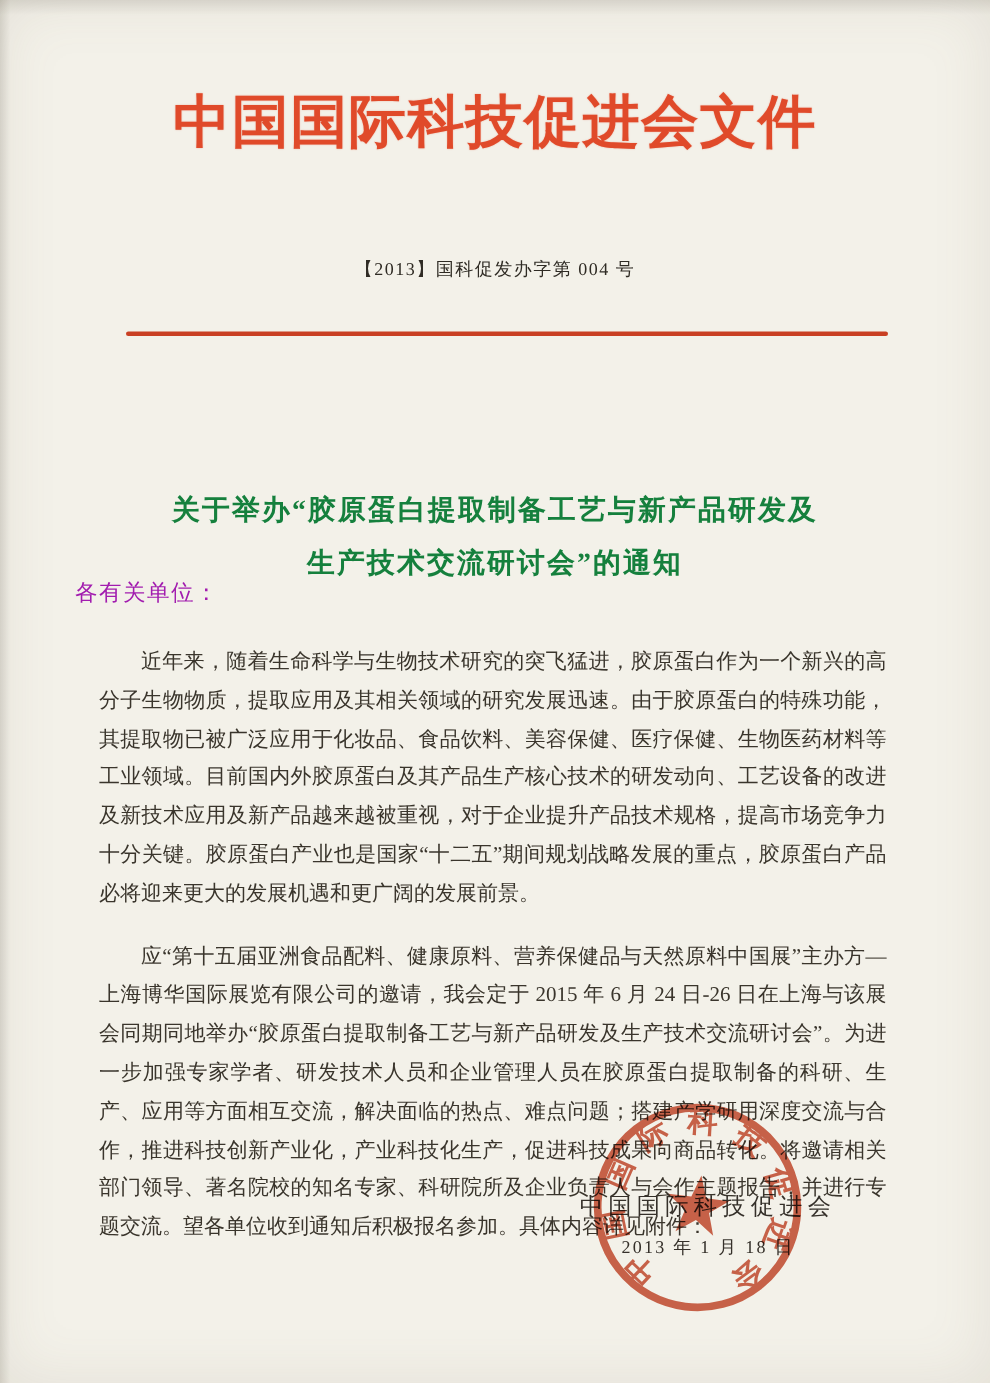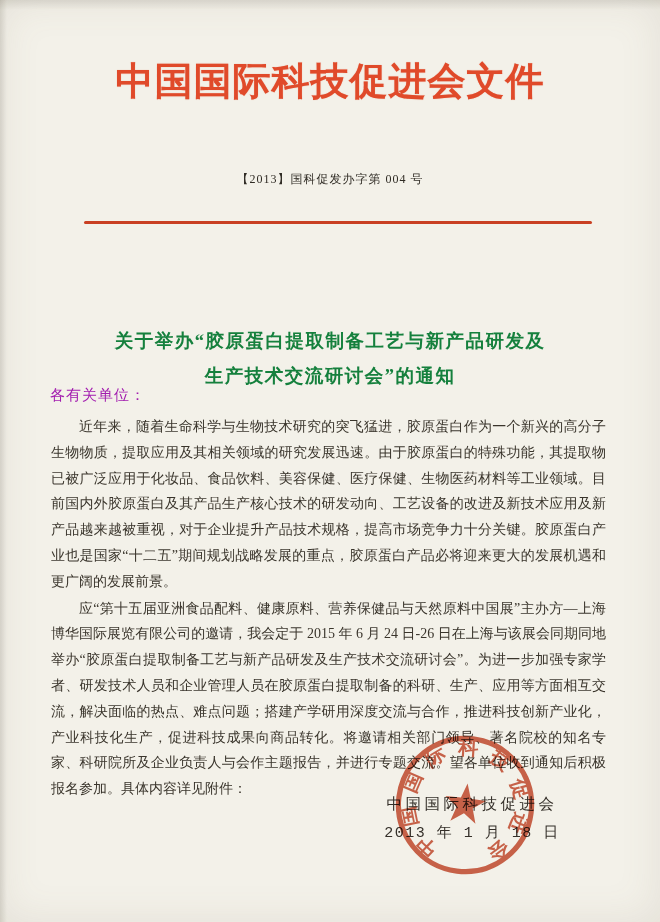--- a/index.html
+++ b/index.html
@@ -49,30 +49,30 @@
   }
   .salutation {
     position: absolute; left: 50px; top: 386px;
     font-size: 15px; color: #a21caf; letter-spacing: 1px;
   }
   .body-text {
     position: absolute; left: 50px; top: 413px; width: 557px;
     font-size: 14px; line-height: 25.8px; color: #3a352c;
     text-align: justify; text-justify: inter-character;
   }
-  .body-text p { margin: 1px; text-indent: 2em; }
+  .body-text p { margin: 16px; text-indent: 2em; }
   .sig-org {
     position: absolute; left: 374px; top: 794px; width: 196px;
     font-size: 15.5px; letter-spacing: 3.5px; color: #35302a;
     text-align: center; white-space: nowrap;
   }
   .sig-date {
     position: absolute; left: 374px; top: 823px; width: 196px;
-    font-size: 15px; letter-spacing: 1.5px; color: #35302a;
-    text-align: center; white-space: nowrap; font-family: Liberation Mono, monospace;
+    font-size: 12px; letter-spacing: 1.5px; color: #35302a;
+    text-align: center; white-space: nowrap;
   }
   .seal {
     position: absolute; left: 390px; top: 730px;
     width: 150px; height: 150px;
     mix-blend-mode: multiply; opacity: .84;
     transform: rotate(7deg);
     pointer-events: none;
   }
   .seal text {
     font-family: "Liberation Serif", "DejaVu Serif", serif;

